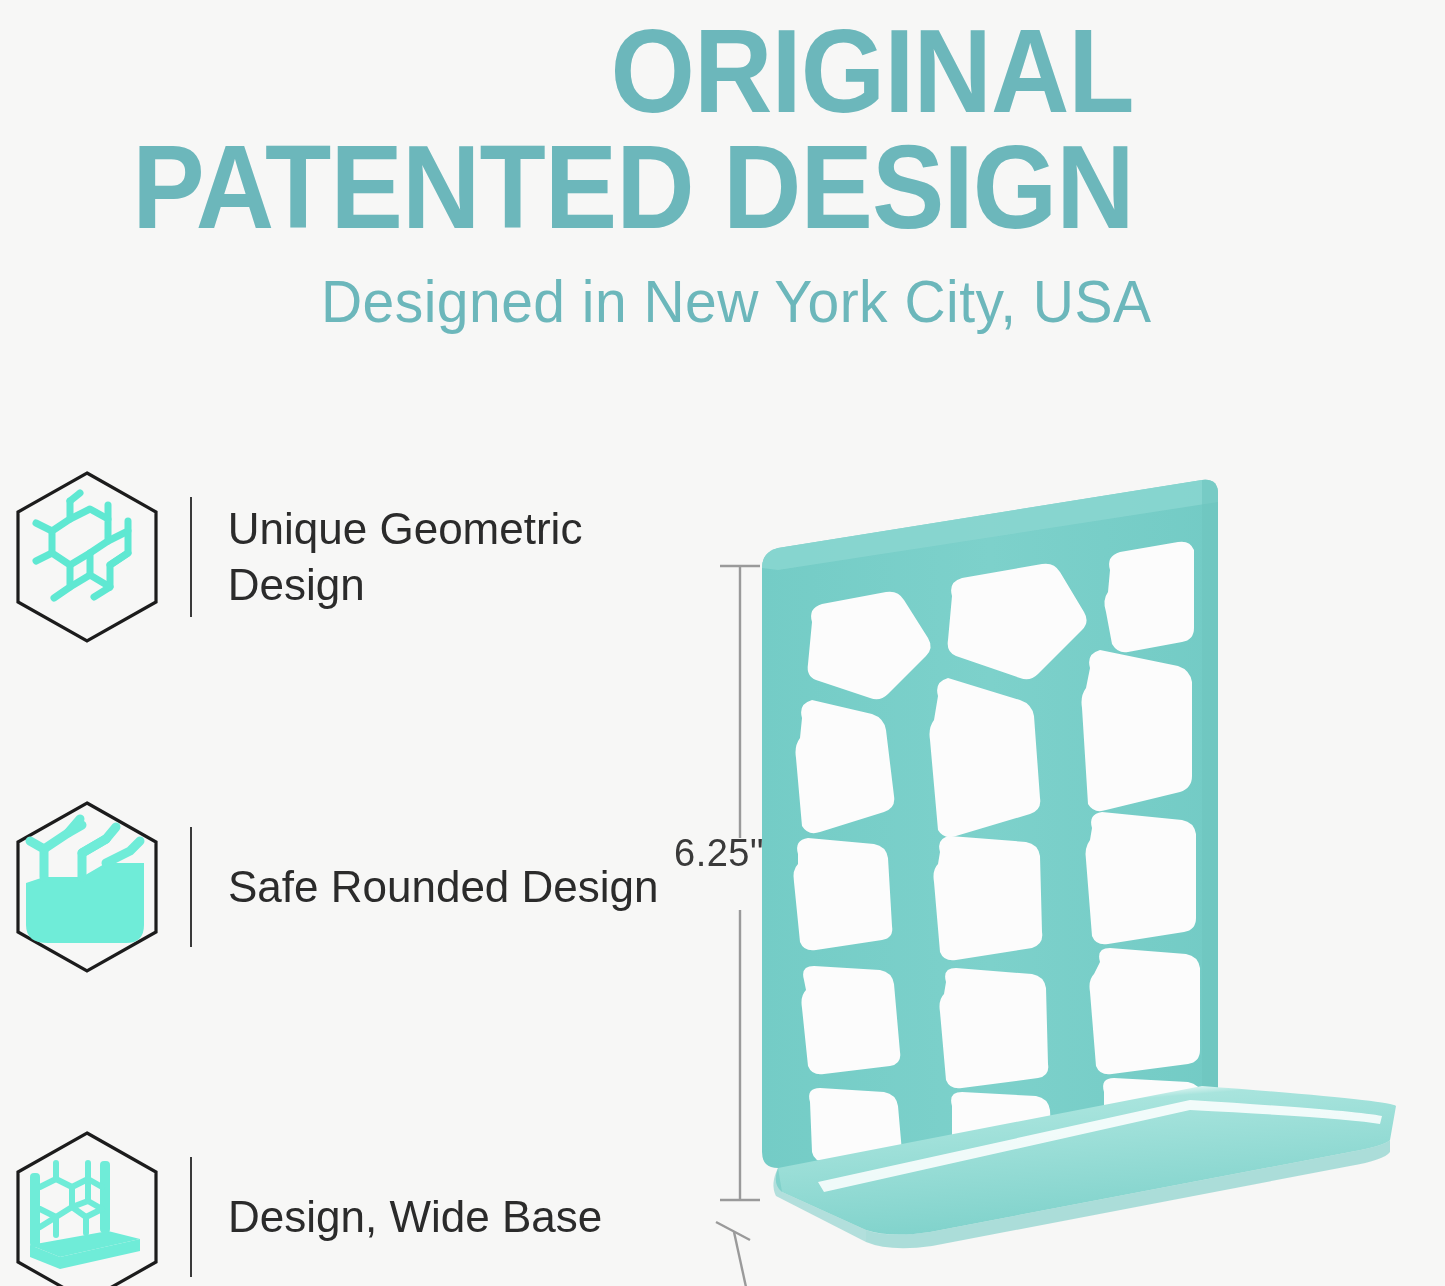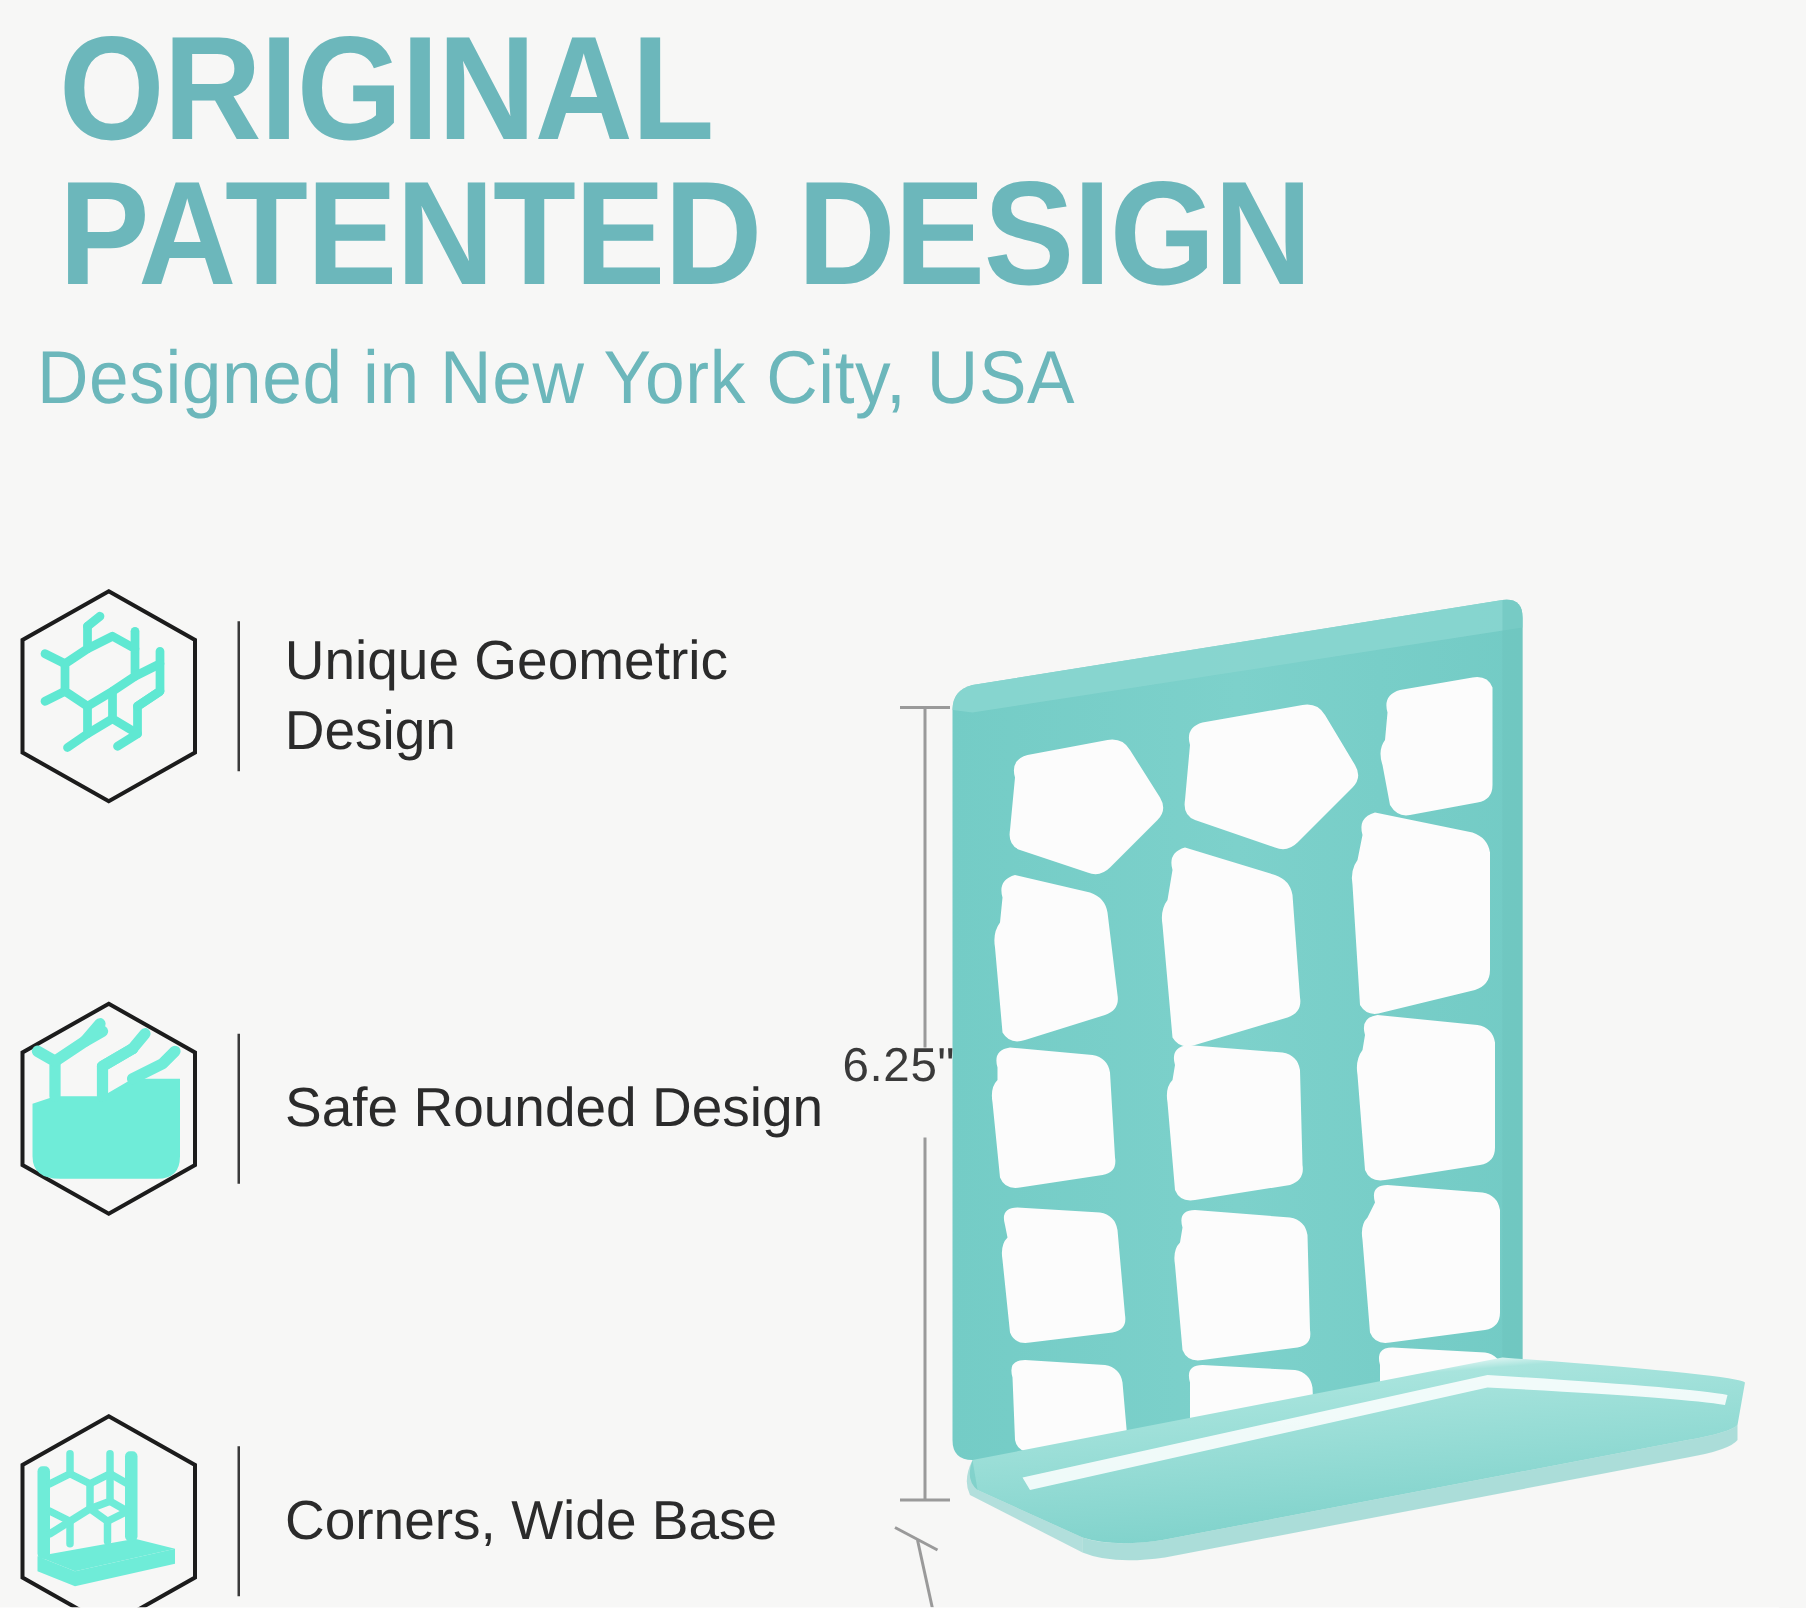--- a/index.html
+++ b/index.html
@@ -17,21 +17,21 @@
     background: #f7f7f6;
     overflow: hidden;
   }
 
   
   .header {
     position: absolute;
     top: 0;
     left: 0;
     width: 1181px;
-    text-align: left;
+    text-align: right;
   }
   .title-line {
     color: #6cb7bb;
     font-family: "Liberation Sans", sans-serif;
     font-weight: bold;
     letter-spacing: -1px;
     line-height: 0.98;
     white-space: nowrap;
     transform: scaleX(0.92);
   }
@@ -187,21 +187,21 @@
             <path d="M80,74 L94,82"></path>
             <path d="M64,80 L80,74 L80,52"></path>
             <path d="M48,90 L48,108"></path>
             <path d="M64,80 L78,90 L78,106"></path>
             <path d="M32,100 L48,90"></path>
             <path d="M78,90 L94,82"></path>
           </g>
         </svg>
       </div>
       <div class="feature-divider"></div>
-      <div class="feature-label">Corners, Wide Base</div>
+      <div class="feature-label">Design, Wide Base</div>
     </div>
   </div>
 
   <div class="product">
 
     <svg viewBox="0 0 755 846" width="755" height="846">
       <defs>
         <linearGradient id="baseGrad" x1="0" y1="0" x2="0.35" y2="1">
           <stop offset="0%" stop-color="#9ee0d9"></stop>
           <stop offset="18%" stop-color="#ffffff"></stop>

